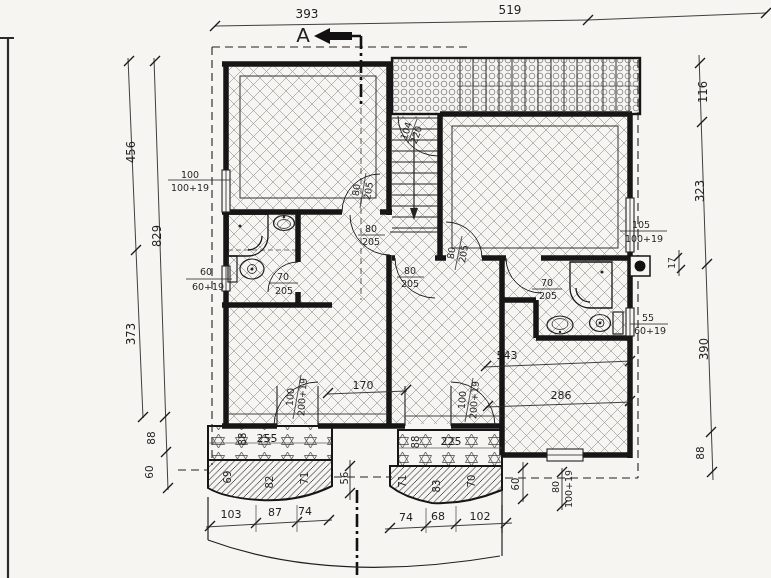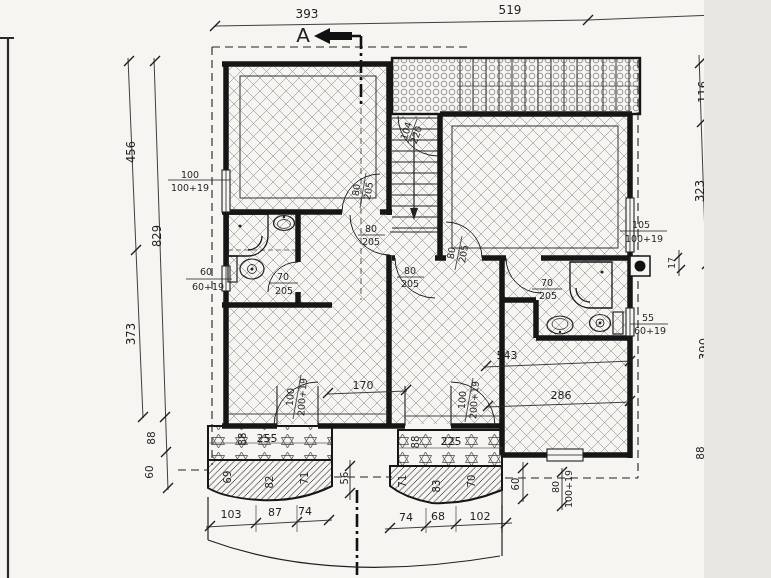--- a/index.html
+++ b/index.html
@@ -1,16 +1,16 @@
 <!DOCTYPE html>
 <html><head>
 <meta charset="utf-8">
 <style>
   html,body{margin:0;padding:0;background:#e8e7e4;}
-  .page{position:relative;width:704px;height:578px;background:#f6f5f1;overflow:hidden;
+  .page{position:relative;width:771px;height:578px;background:#f6f5f1;overflow:hidden;
         font-family:"DejaVu Sans",sans-serif;}
   svg{display:block}
   svg text{font-family:"DejaVu Sans",sans-serif;fill:#1f1f1f;text-anchor:middle;dominant-baseline:middle;}
   .w{stroke:#161616;fill:none}
 </style>
 </head>
 <body>
 
 <div class="page">
 <svg width="771" height="578" viewBox="0 0 771 578">

